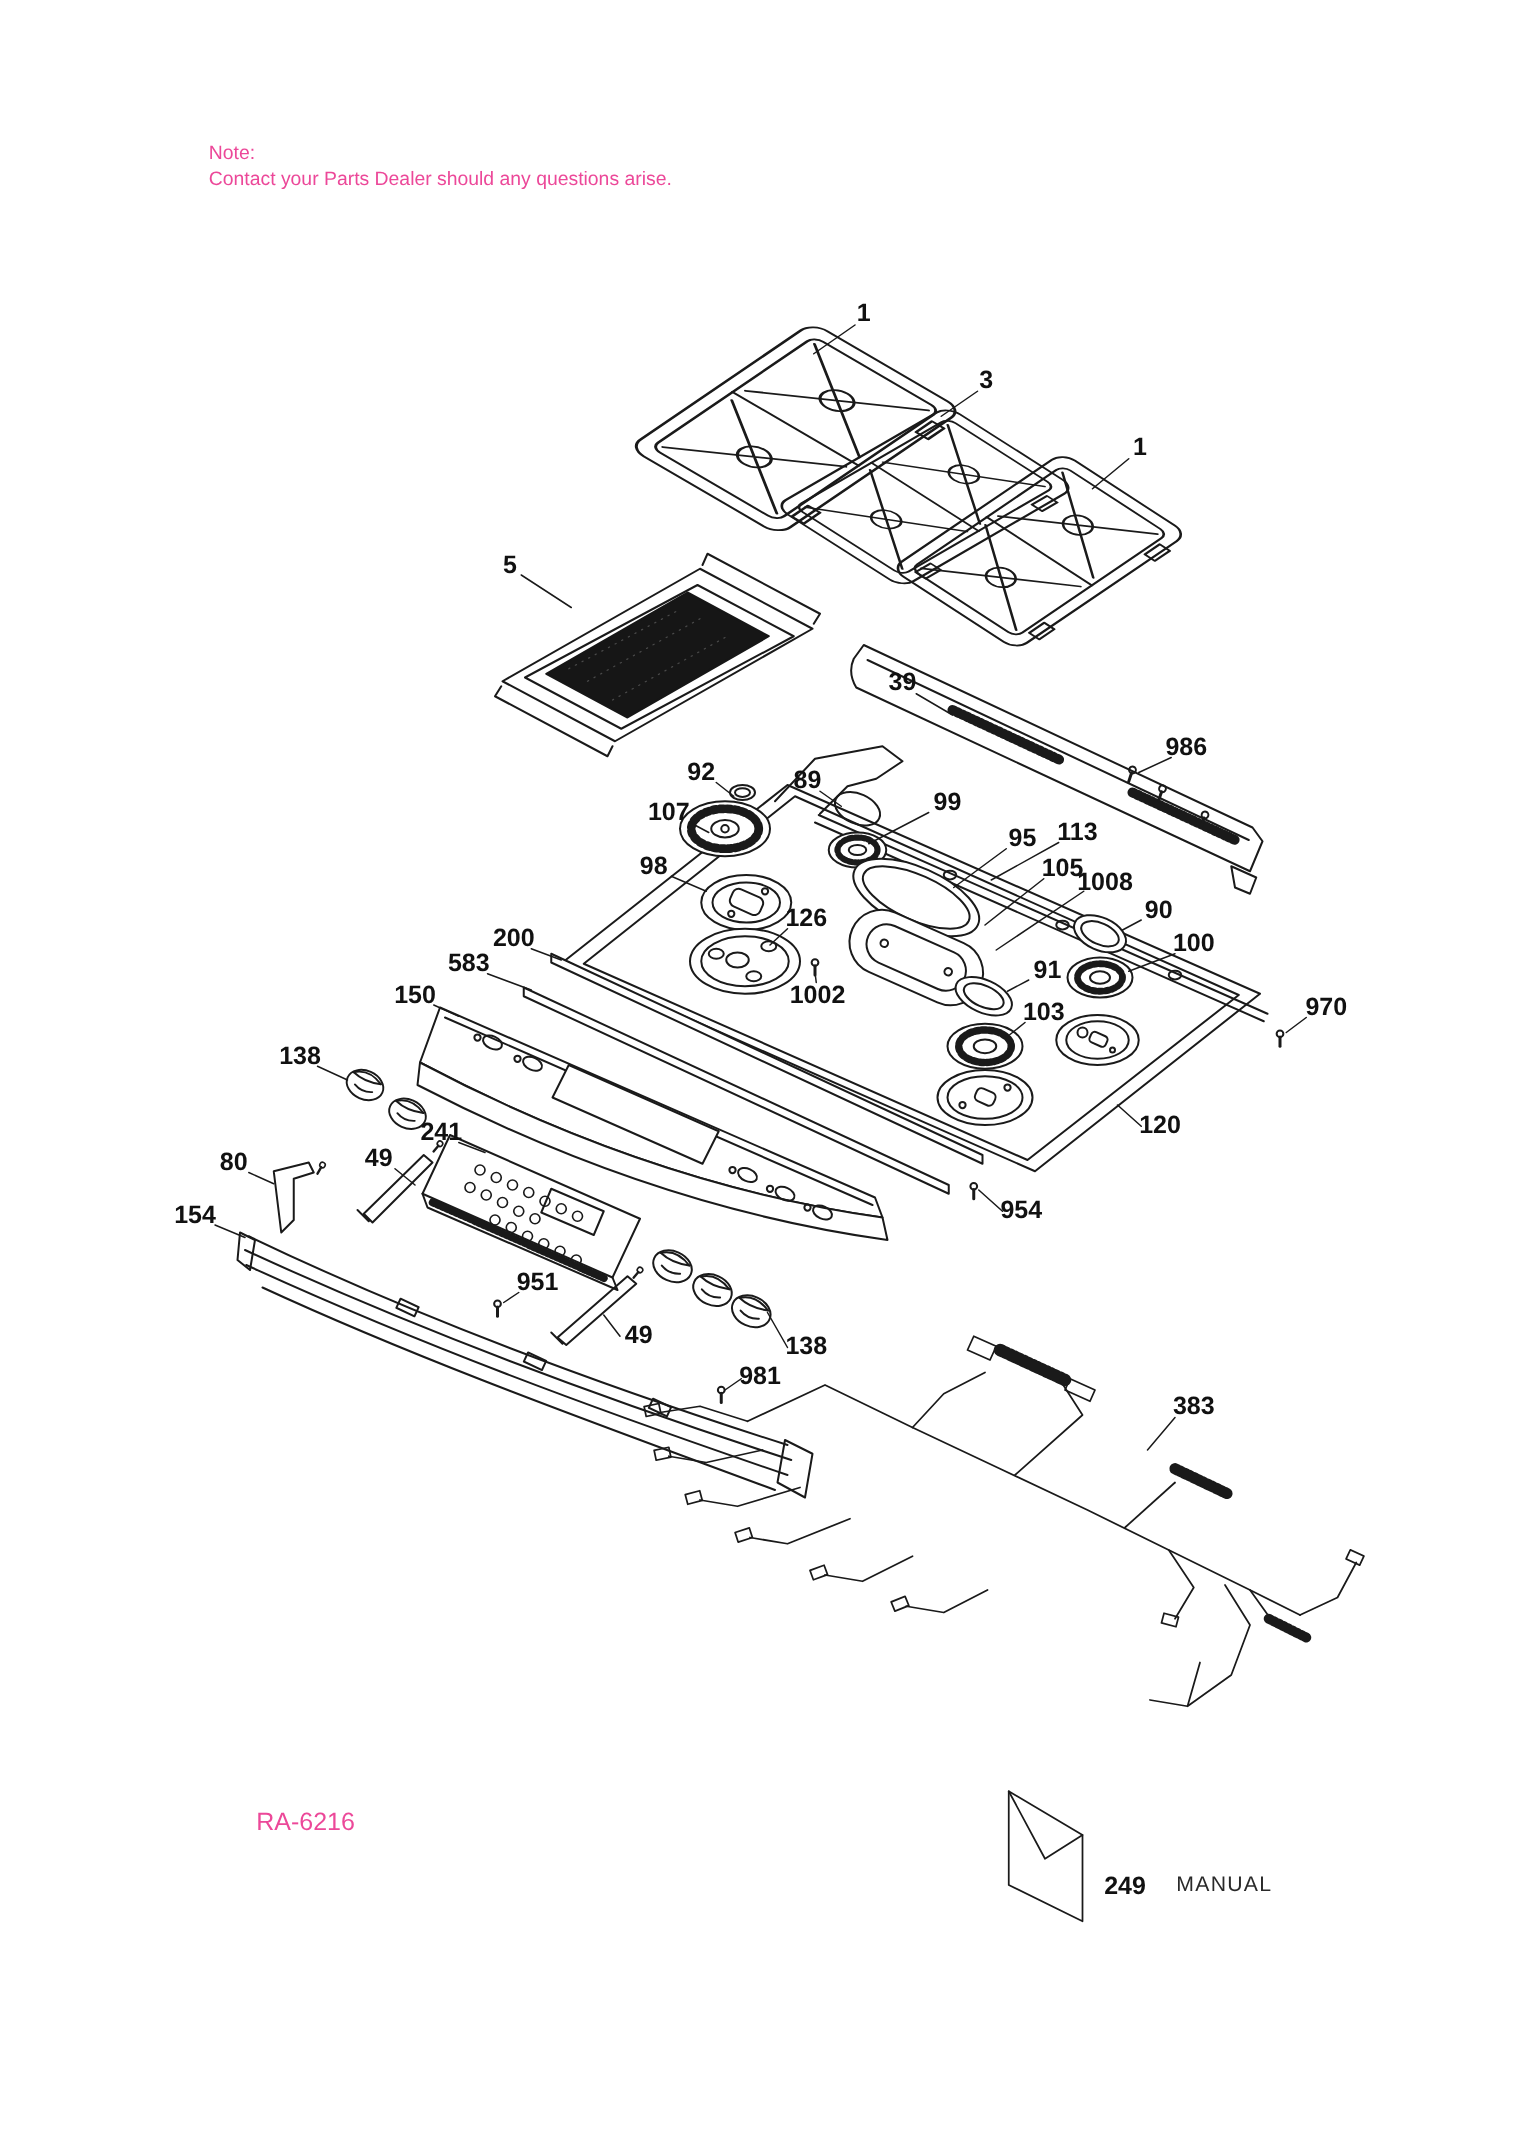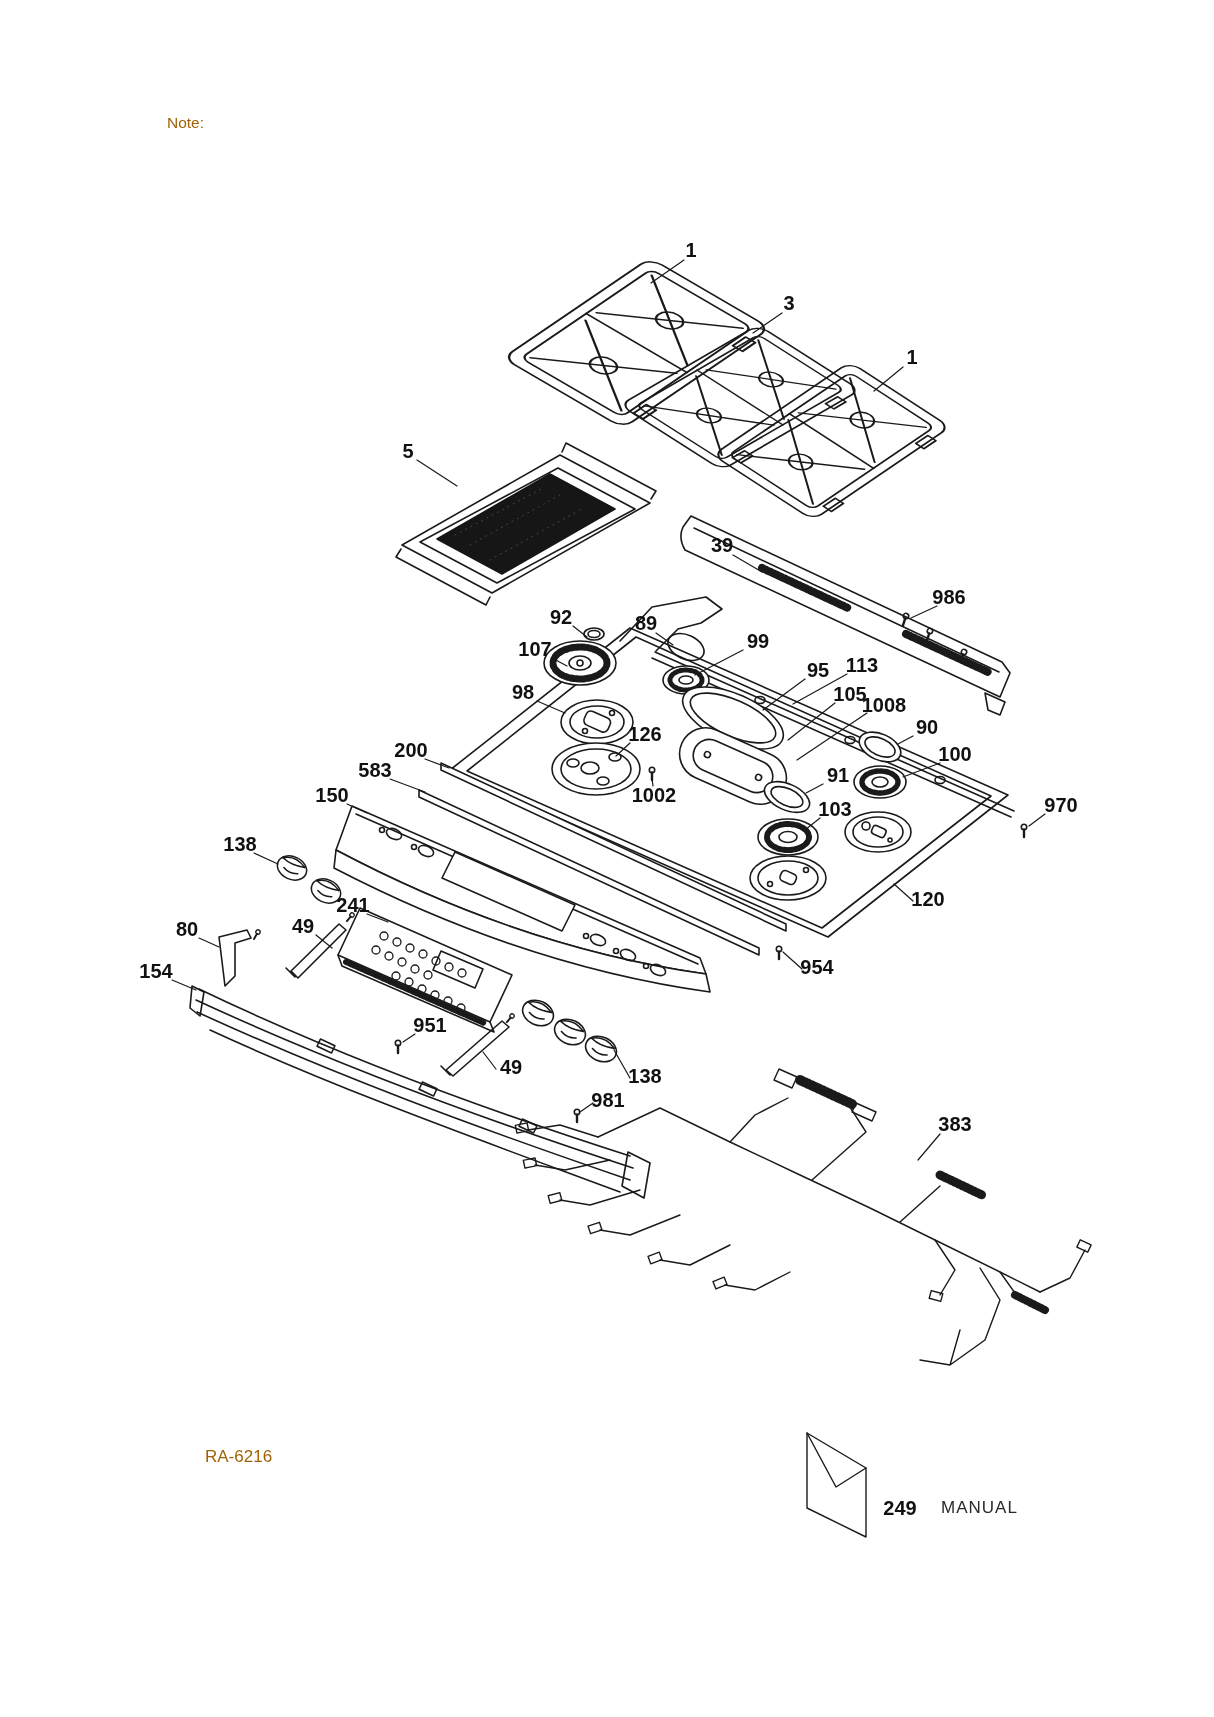--- a/index.html
+++ b/index.html
@@ -1,35 +1,36 @@
 <!DOCTYPE html>
 <html><head>
 <meta charset="utf-8">
 <style>
   html,body{margin:0;padding:0;background:#fff}
   .page{position:relative;width:1214px;height:1717px;background:#fff;overflow:hidden;
-        font-family:"Liberation Sans",sans-serif;color:#a16207}
+        font-family:"Liberation Sans",sans-serif;color:#ec4899}
   .note{position:absolute;left:167px;top:112px;font-size:15.5px;line-height:21px;white-space:nowrap}
-  .ra{position:absolute;left:205px;top:1447px;font-size:17px}
+  .ra{position:absolute;left:205px;top:1447px;font-size:20px}
   svg.diagram{position:absolute;left:0;top:0}
   .art{stroke:#1a1a1a;fill:none;stroke-width:1.6;stroke-linejoin:round;stroke-linecap:round}
   .lead{stroke:#1a1a1a;stroke-width:1.2;fill:none}
   .co{font:bold 20px "Liberation Sans",sans-serif;fill:#111;stroke:none;text-anchor:middle}
   .manual-num{font:bold 20px "Liberation Sans",sans-serif;fill:#111;stroke:none;text-anchor:middle}
   .manual-label{font:17px "Liberation Sans",sans-serif;fill:#2a2a2a;stroke:none;letter-spacing:1px}
   .fillw{fill:#fff}
   .hatch{stroke-dasharray:2 2}
 </style>
 </head>
 <body>
 
 <div class="page">
 
   <div class="note">
     <div>Note:</div>
+    <div>Contact your Parts Dealer should any questions arise.</div>
   </div>
 
   <div class="ra">RA-6216</div>
 
   <svg class="diagram" width="1214" height="1717" viewBox="0 0 1214 1717">
 
     <defs>
       <g id="grate">
         <rect x="0" y="0" width="160" height="100" rx="10"></rect>
         <rect x="9" y="8" width="142" height="84" rx="6"></rect>

